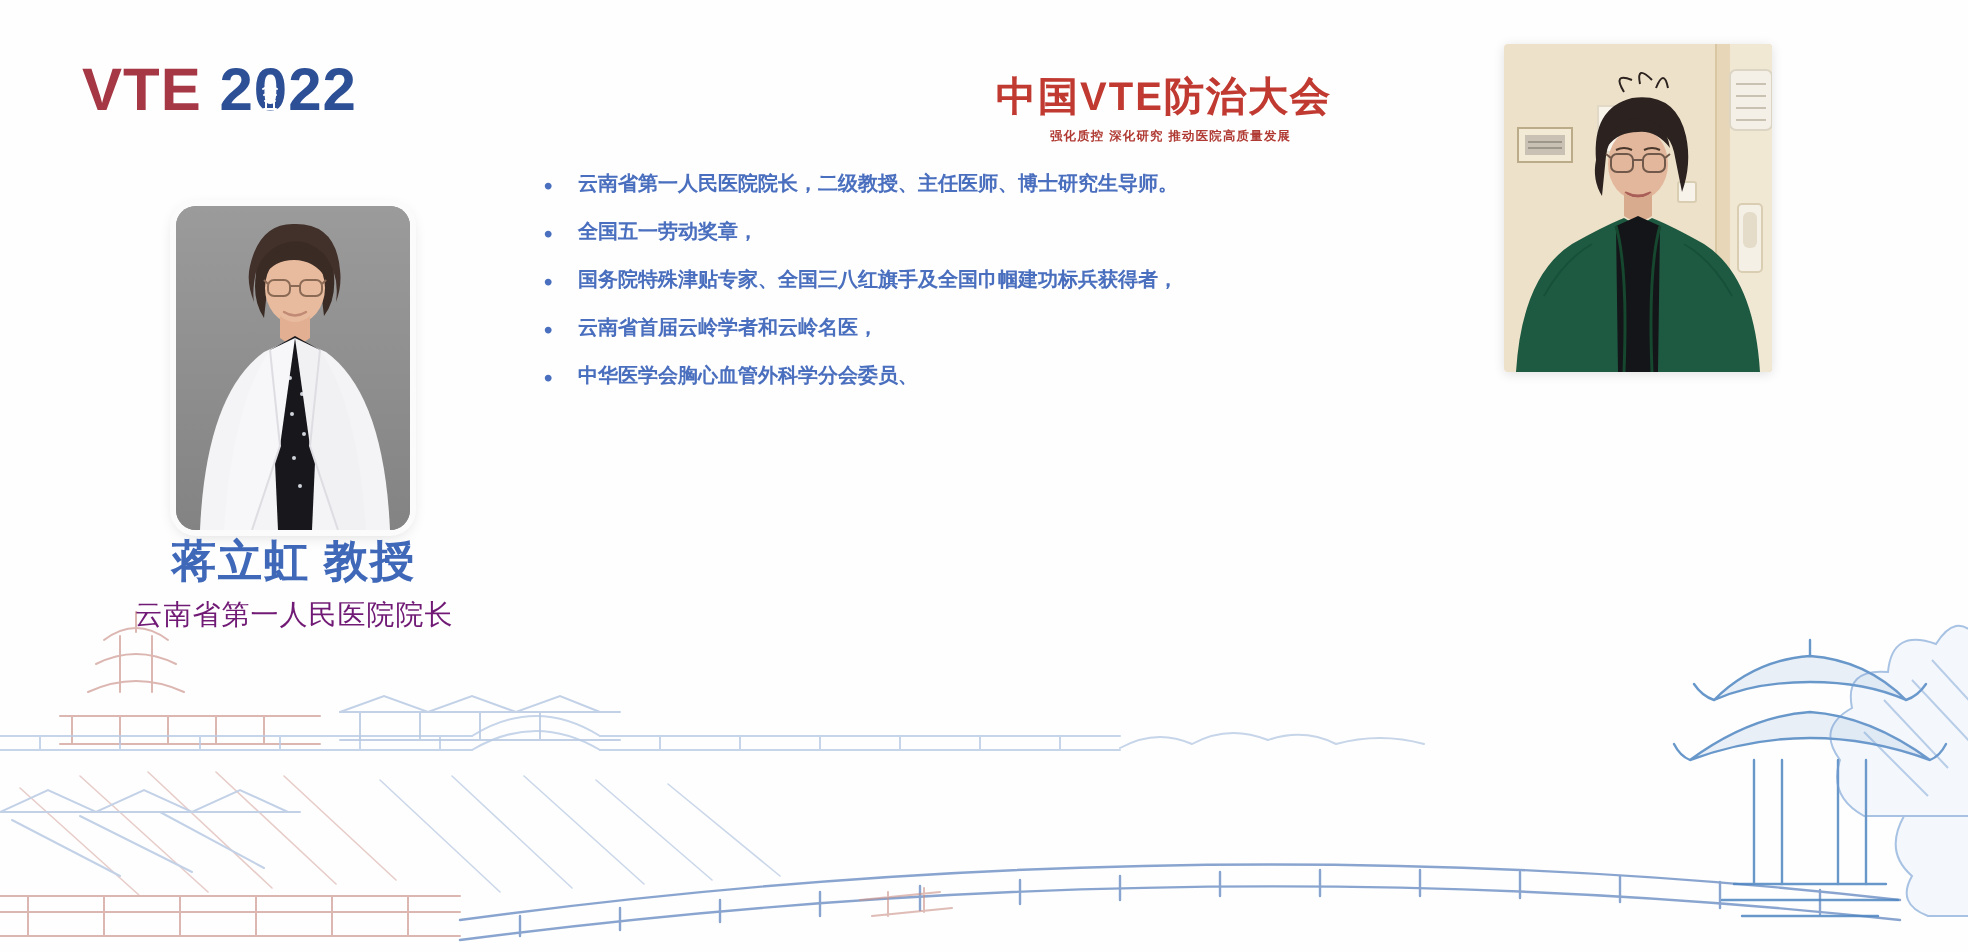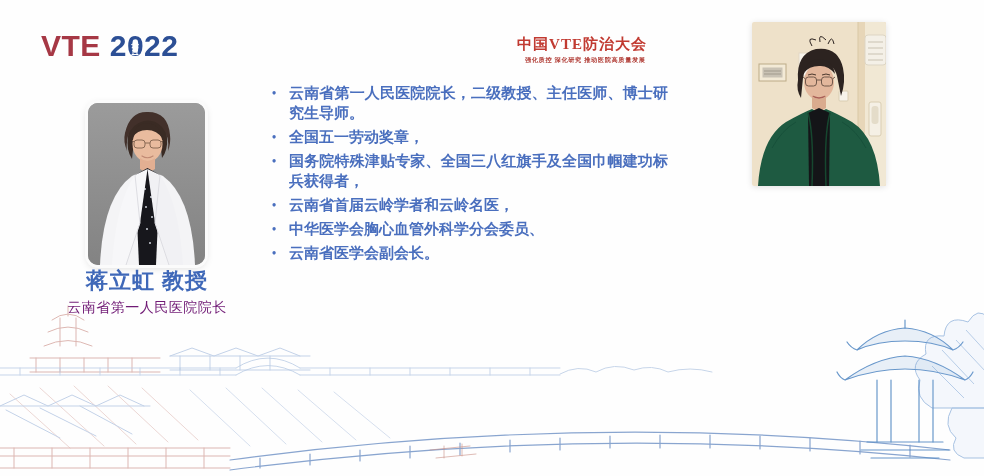--- a/index.html
+++ b/index.html
@@ -10,37 +10,37 @@
   
   .vte-logo { position:absolute; left:41px; top:29px; font-size:30px; font-weight:800;
               letter-spacing:.5px; white-space:nowrap; }
   .vte-word { color:#a63845; }
   .vte-year { color:#2c4f95; }
   .zero-wrap { position:relative; display:inline-block; }
   .zero-emblem { position:absolute; left:50%; top:55%; transform:translate(-50%,-50%); }
 
   
   .conf-logo { position:absolute; left:490px; top:35px; width:184px; text-align:center; }
-  .conf-title { font-family:Liberation Serif, serif; font-size:15px; font-weight:700;
+  .conf-title { font-family:Liberation Sans, sans-serif; font-size:20px; font-weight:700;
                 color:#c13a31; letter-spacing:1px; white-space:nowrap; }
   .conf-subtitle { font-size:10px; font-weight:700; color:#b03a33; letter-spacing:1px;
                    white-space:nowrap; transform:scale(0.62); transform-origin:center top; margin-top:2px; }
 
   
   .photo-card { position:absolute; left:88px; top:103px; width:117px; height:162px;
                 border-radius:10px; overflow:hidden; background:#8f8f8f;
                 box-shadow:0 0 0 3px #fbfbfb, 0 2px 8px rgba(0,0,0,.18); }
   .speaker-caption { position:absolute; left:18px; top:266px; width:258px; text-align:center; }
   .speaker-name { font-size:22px; font-weight:700; color:#3f68b8; letter-spacing:1px; }
   .speaker-title { font-size:14px; font-weight:400; color:#701a75; margin-top:3px; letter-spacing:.5px; }
 
   
   .bio-list { position:absolute; left:268px; top:83px; width:400px; list-style:none; }
-  .bio-list li { position:relative; padding-left:21px; font-size:15px; font-weight:700;
-                 color:#4a6fbe; line-height:20px; margin-bottom:4px; text-align:justify;font-family:Liberation Serif, serif; }
+  .bio-list li { position:relative; padding-left:21px; font-size:10px; font-weight:700;
+                 color:#4a6fbe; line-height:20px; margin-bottom:4px; text-align:justify; }
   .bio-list li::before { content:"\2022"; position:absolute; left:4px; top:0;
                          font-size:12px; color:#4a6fbe; }
 
   
   .webcam { position:absolute; left:752px; top:22px; width:134px; height:164px;
             border-radius:2px; overflow:hidden; box-shadow:0 1px 6px rgba(0,0,0,.12); }
 
   
   .watercolor { position:absolute; left:0; top:298px; width:988px; height:178px; pointer-events:none; }
 </style>
@@ -108,21 +108,20 @@
     <div class="speaker-name">蒋立虹 教授</div>
     <div class="speaker-title">云南省第一人民医院院长</div>
   </div>
 
   <ul class="bio-list">
     <li>云南省第一人民医院院长，二级教授、主任医师、博士研究生导师。</li>
     <li>全国五一劳动奖章，</li>
     <li>国务院特殊津贴专家、全国三八红旗手及全国巾帼建功标兵获得者，</li>
     <li>云南省首届云岭学者和云岭名医，</li>
     <li>中华医学会胸心血管外科学分会委员、</li>
-    <li>云南省医学会副会长。</li>
   </ul>
 
   <div class="webcam">
     <svg width="134" height="164" viewBox="0 0 134 164">
       <rect width="134" height="164" fill="#eee1c9"></rect>
       <rect x="106" width="28" height="164" fill="#e7d6b8"></rect>
       <rect x="113" width="21" height="164" fill="#f1e8d4"></rect>
       <line x1="106" y1="0" x2="106" y2="164" stroke="#d9c7a4" stroke-width="1"></line>
 
       <g>

